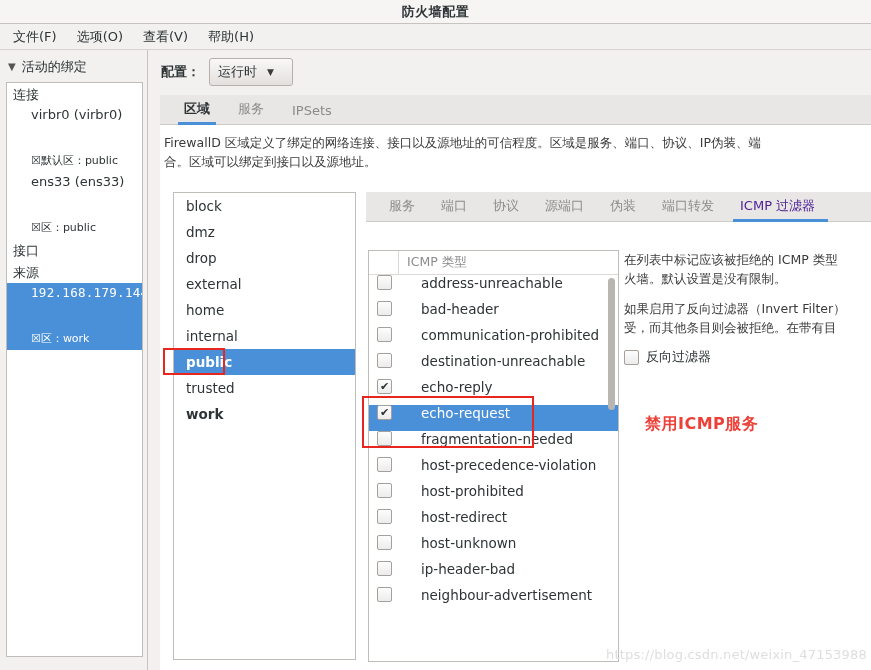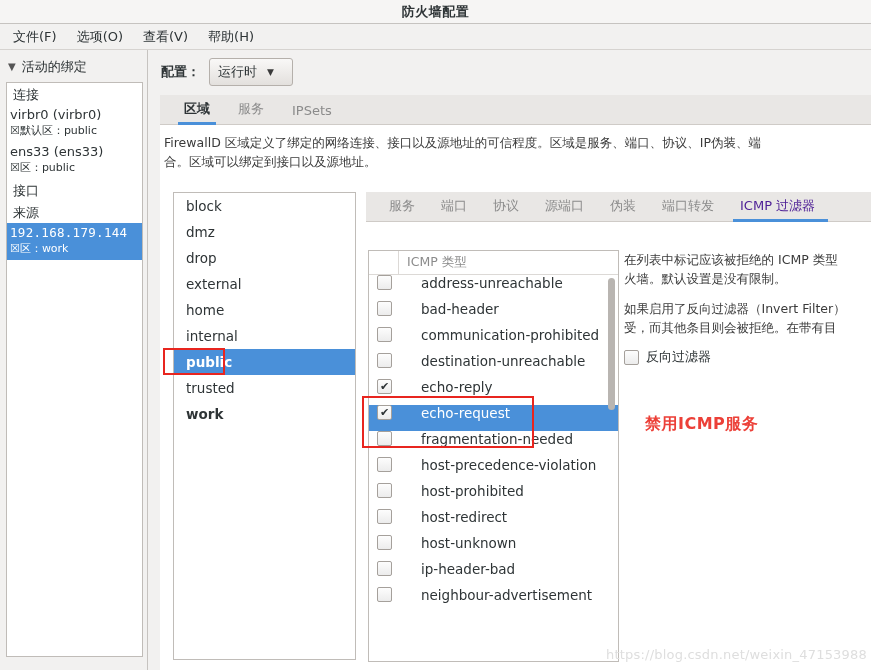--- a/index.html
+++ b/index.html
@@ -43,23 +43,23 @@
   .expander {
     display: flex; align-items: center; gap: 6px;
     padding: 8px 6px 6px 8px; font-size: 13px; color: #2e3436;
   }
   .expander .chev { font-size: 10px; color: #555; line-height: 1; }
   .bindlist {
     position: absolute; left: 6px; top: 32px; width: 137px; height: 575px;
     background: #ffffff; border: 1px solid #c0bcb8; overflow: hidden;
   }
   .bl-group { padding: 3px 6px 1px 6px; font-size: 13px; color: #2e3436; }
-  .bl-entry { padding: 1px 6px 4px 3px; }
+  .bl-entry { padding: 1px 6px 4px 24px; }
   .bl-entry .name { font-size: 13px; color: #2e3436; line-height: 17px; }
-  .bl-entry .sub { font-size: 11px; color: #2e3436; line-height: 15px; white-space: nowrap; }
+  .bl-entry .sub { font-size: 11px; color: #2e3436; line-height: 15px; white-space: nowrap; margin-top: 30px; }
   .bl-entry .sub .zicon { font-size: 11px; }
   .bl-entry.selected { background: #4a90d9; }
   .bl-entry.selected .name, .bl-entry.selected .sub { color: #ffffff; }
   .bl-entry.selected .name { font-family: "DejaVu Sans Mono", "Liberation Mono", monospace; font-size: 12.5px; letter-spacing: .3px; }
 
   
   .mainpane {
     position: absolute; left: 149px; top: 50px; width: 710px; height: 620px;
     background: #f2f1f0;
   }

